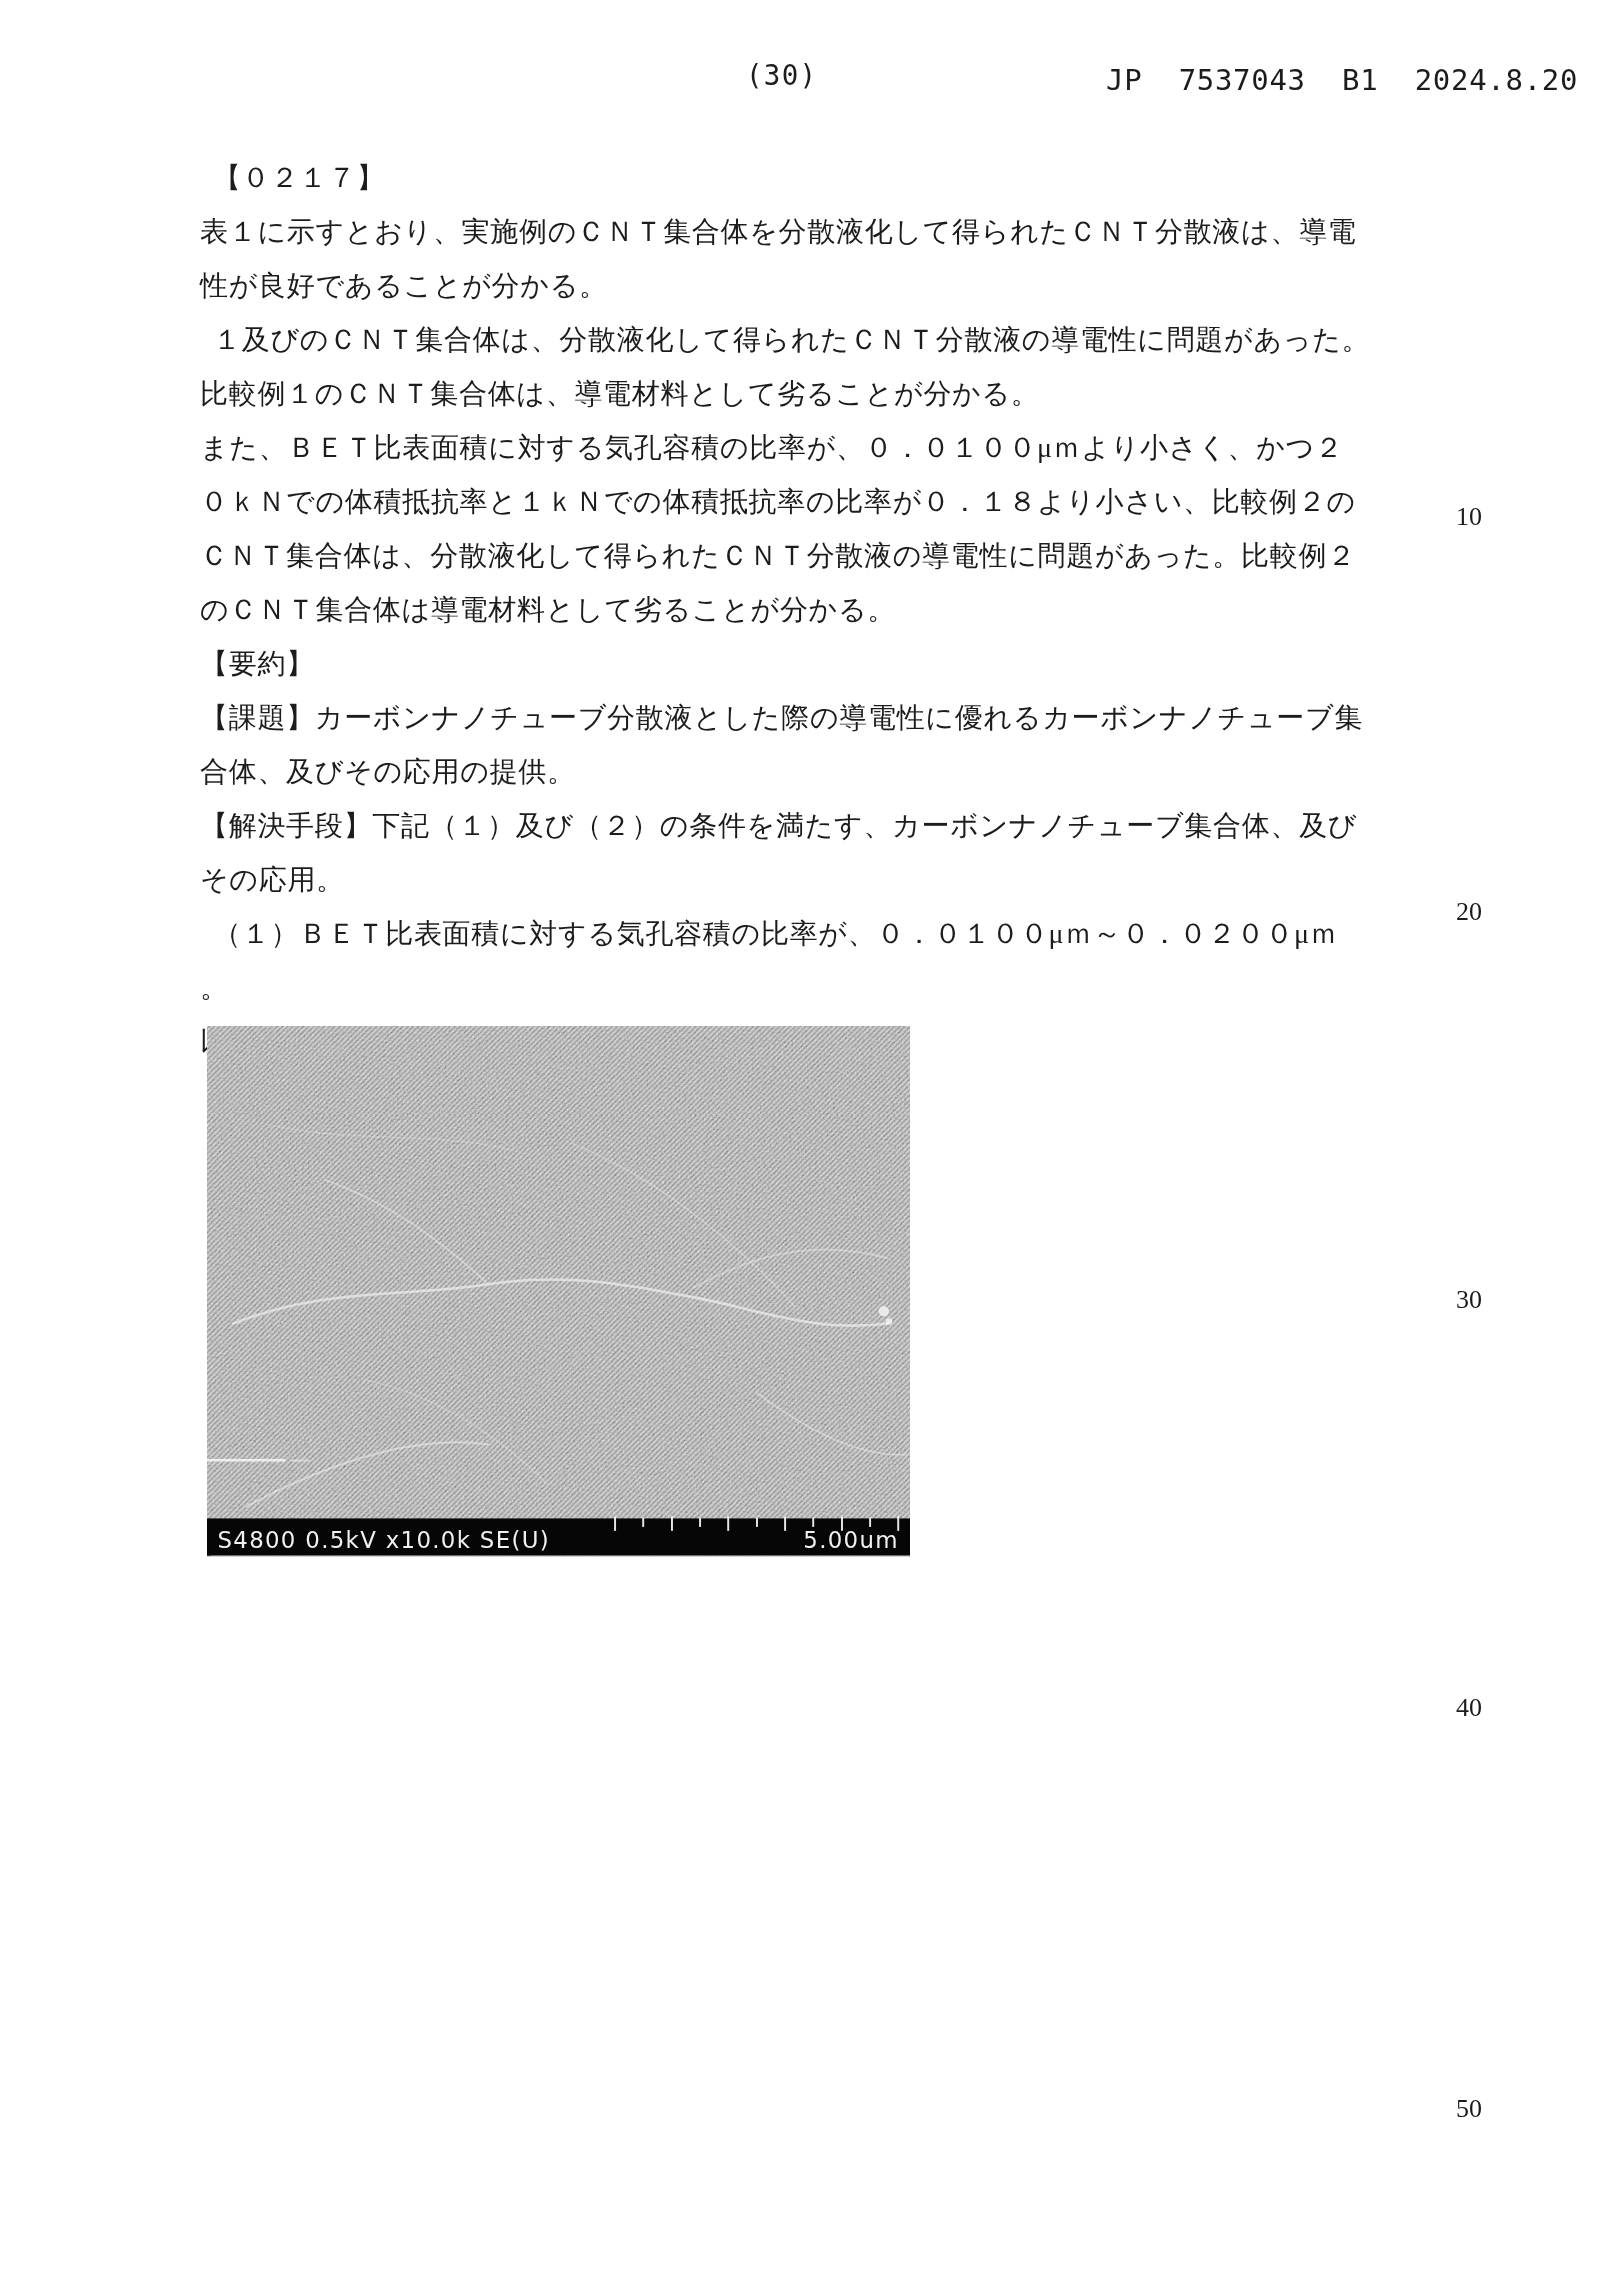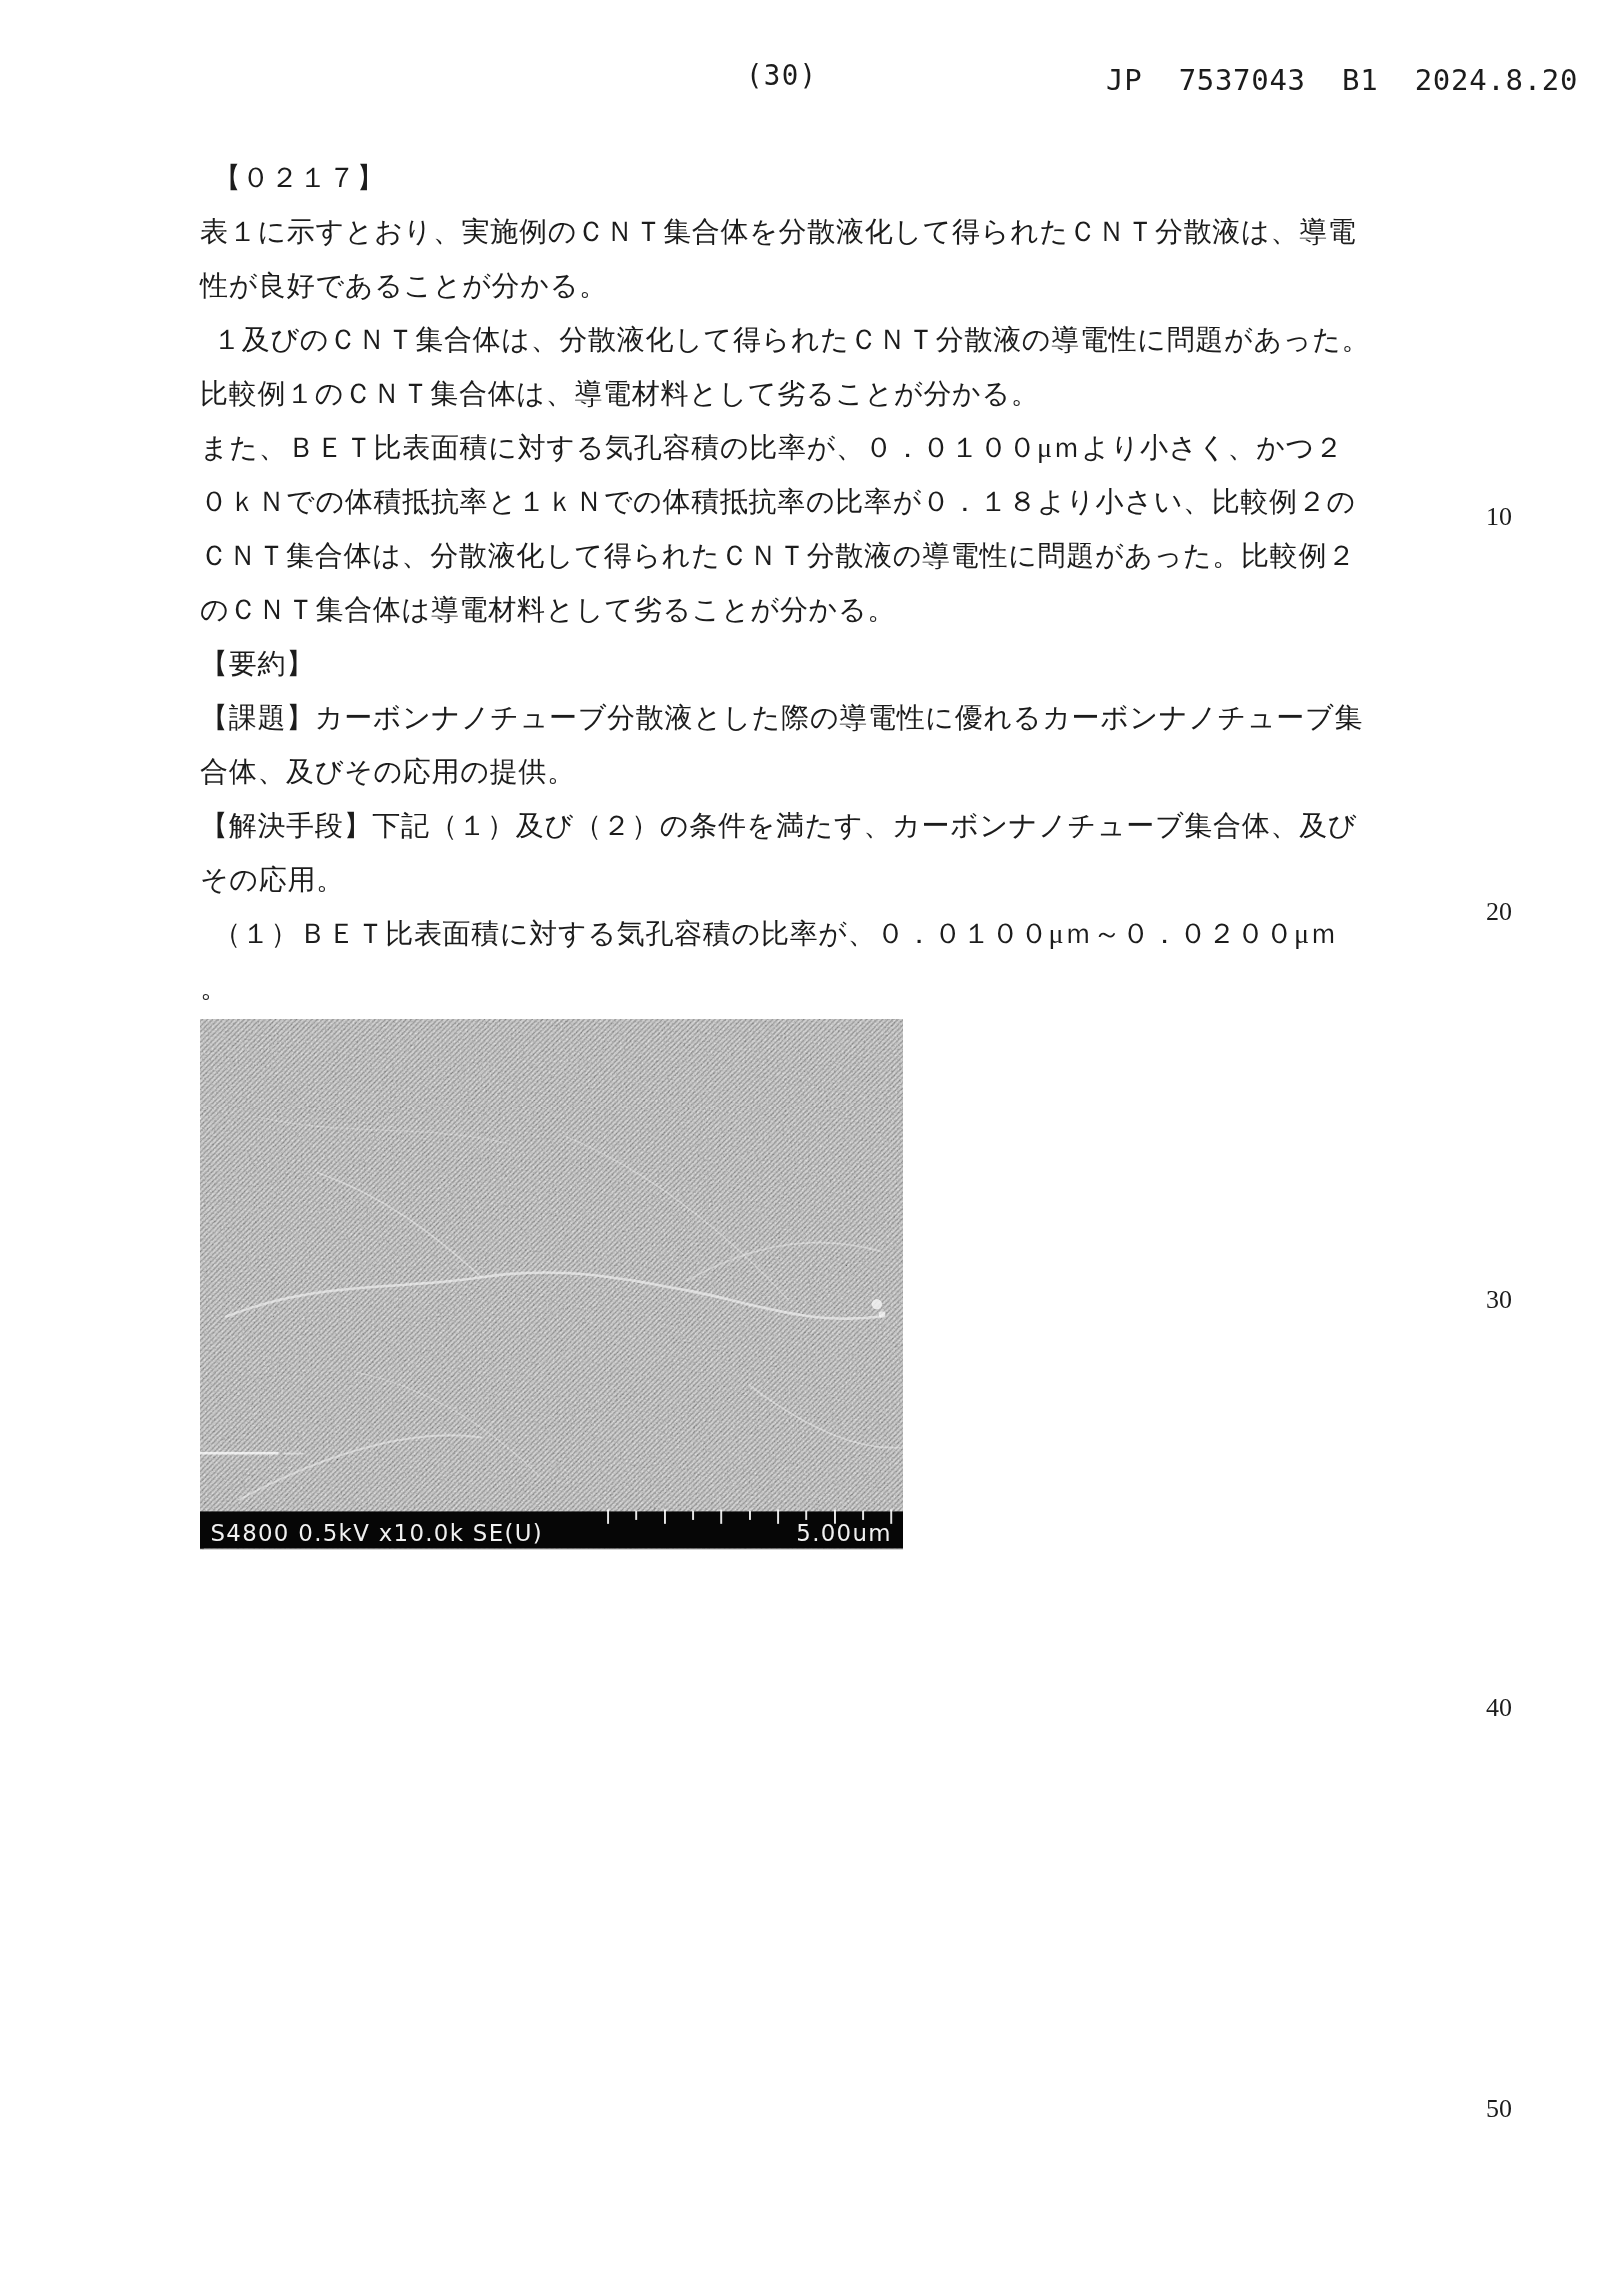--- a/index.html
+++ b/index.html
@@ -32,27 +32,27 @@
   }
   .body-text p {
     margin: 15px; height: 39px; line-height: 39px;
     white-space: pre; letter-spacing: 0.7px;
   }
   .body-text p.indent { padding-left: 13px; }
 
   
   .margin-num {
     position: absolute; left: 1456px; width: 56px;
-    text-align: right; font-size: 26px; line-height: 39px;
+    text-align: left; font-size: 26px; line-height: 39px;
     font-family: "Liberation Serif", serif;
   }
 
   
   figure.sem {
-    position: absolute; left: 192px; top: 1011px; margin: 8px;
+    position: absolute; left: 192px; top: 1011px; margin: 15px;
     line-height: 0;
   }
   .sem-svg-text {
     font-family: "DejaVu Sans", sans-serif;
     letter-spacing: 2px;
   }
 </style>
 </head>
 <body>
 

